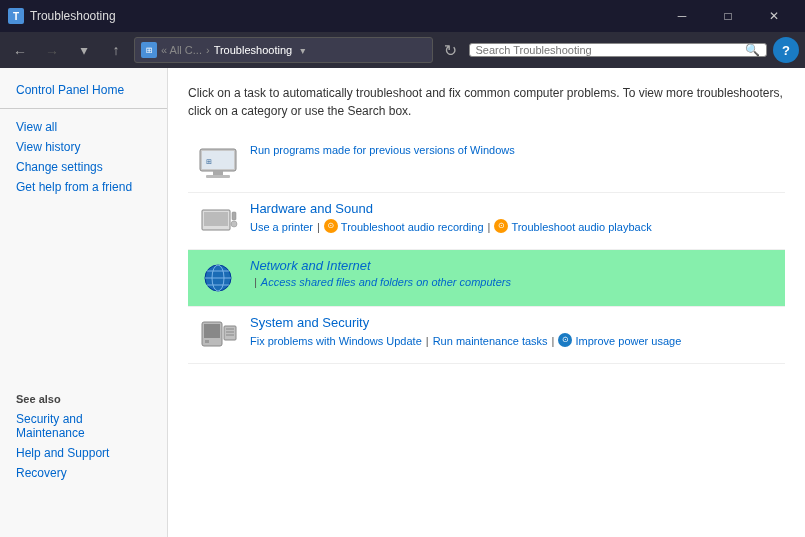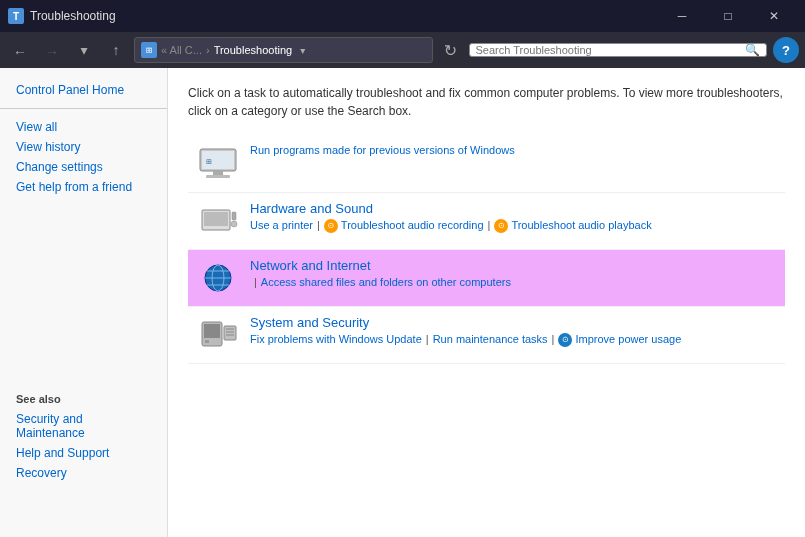--- a/index.html
+++ b/index.html
@@ -157,40 +157,41 @@
 
     
     .category-row {
       display: flex;
       align-items: flex-start;
       padding: 8px 10px;
       border-bottom: 1px solid #eee;
       gap: 12px;
     }
     .category-row.highlighted {
-      background: #f0abfc;
+      background: #86efac;
+      font-style: italic;
     }
     .cat-icon {
       width: 40px; height: 40px;
       flex-shrink: 0;
       display: flex; align-items: center; justify-content: center;
       font-size: 24px;
     }
     .cat-content { flex: 1; }
     .cat-title {
       font-size: 13px;
       color: #0066cc;
       font-weight: normal;
       cursor: pointer;
       margin-bottom: 3px;
     }
     .cat-links {
       display: flex;
       flex-wrap: wrap;
-      align-items: flex-start;
+      align-items: flex-end;
       gap: 0;
       font-size: 11px;
       color: #555;
     }
     .cat-link {
       color: #0066cc;
       cursor: pointer;
       font-size: 11px;
     }
     .cat-link.red-border {

